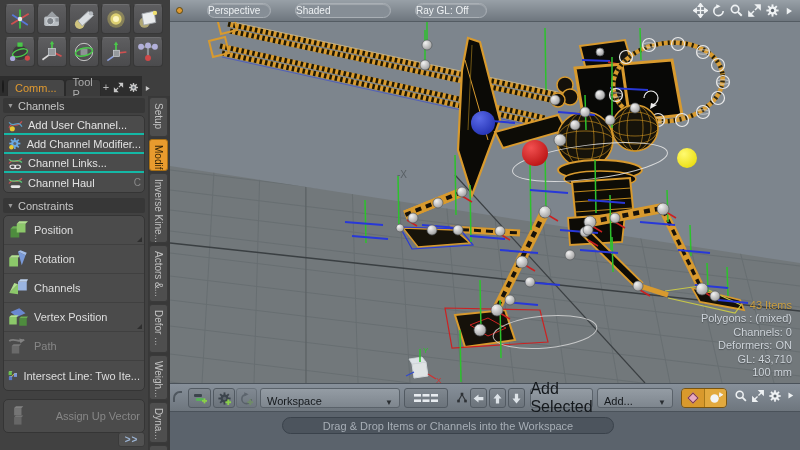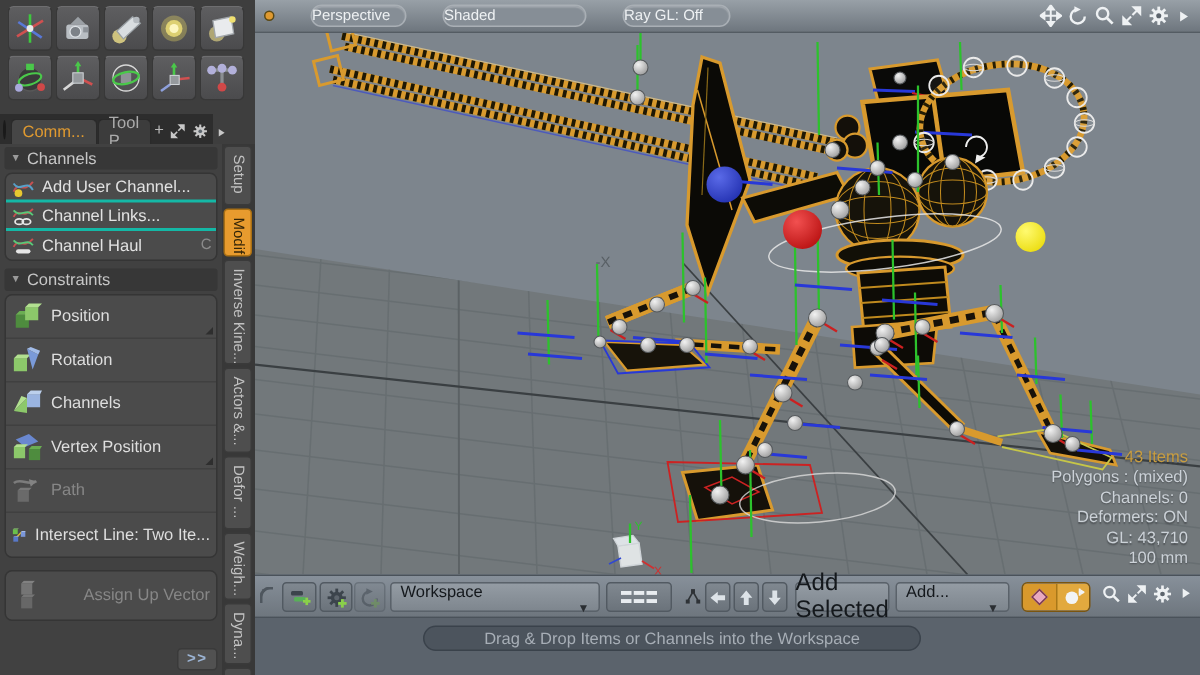--- a/index.html
+++ b/index.html
@@ -50,21 +50,21 @@
 
   #scene{position:absolute;left:0;top:22px;width:630px;height:361px;display:block;}
 
   #vp-stats{position:absolute;right:8px;top:299px;width:220px;text-align:right;font-size:11px;line-height:13.4px;color:#ccd2d8;text-shadow:0 1px 1px rgba(30,34,38,.45);pointer-events:none;}
   #vp-stats .items-line{color:#c99d3f;}
 
   
   #schem-toolbar{position:absolute;left:0;top:383px;width:630px;height:29px;background:linear-gradient(#87909a,#6e767e);border-top:1px solid #4a525a;border-bottom:1px solid #4a525a;}
   .st{position:absolute;top:4px;height:20px;}
   .st-btn{background:linear-gradient(#808890,#6b737b);border:1px solid #525a62;border-radius:3px;display:flex;align-items:center;justify-content:center;}
-  .st-dd{background:linear-gradient(#949ca4,#7e868e);border:1px solid #5a626a;border-radius:3px;color:#14181c;font-size:11px;display:flex;align-items:flex-start;padding:0 6px;flex-direction:column;}
+  .st-dd{background:linear-gradient(#949ca4,#7e868e);border:1px solid #5a626a;border-radius:3px;color:#14181c;font-size:11px;display:flex;align-items:flex-end;padding:0 6px;}
   .st-dd .caret{margin-left:auto;font-size:8px;color:#2a2e32;}
   .st-push{background:linear-gradient(#949ca4,#7e868e);border:1px solid #5a626a;border-radius:3px;color:#14181c;font-size:16px;display:flex;align-items:center;justify-content:center;}
   #st-corner{position:absolute;left:3px;top:7px;width:9px;height:11px;border-left:2px solid #4e565e;border-top:2px solid #4e565e;border-top-left-radius:7px;}
   #orange-toggles{display:flex;border:1px solid #7a5510;border-radius:4px;overflow:hidden;}
   .otg{width:22px;height:18px;display:flex;align-items:center;justify-content:center;}
   .otg.a{background:#d9992c;}
   .otg.b{background:#e2a93e;border-left:1px solid #a87818;}
   .diamond{width:8px;height:8px;background:#e8a9c0;border:1px solid #7a3a50;transform:rotate(45deg);}
   #st-right-icons{position:absolute;right:4px;top:5px;display:flex;gap:3px;color:#eef1f3;}
 
@@ -254,20 +254,29 @@
       </div>
 
       <div class="group">
         <div class="cmd-row">
           <svg width="15" height="15" viewBox="0 0 14 14">
             <path d="M1 10 C4 3,7 12,13 4" stroke="#c85050" fill="none" stroke-width="1.2"></path>
             <path d="M1 5 C5 11,9 2,13 9" stroke="#58a0c8" fill="none" stroke-width="1.2"></path>
             <circle cx="4" cy="11" r="2.4" fill="#e8c830"></circle>
           </svg>
           <span>Add User Channel...</span>
+        </div>
+        <div class="cmd-row">
+          <svg width="15" height="15" viewBox="0 0 16 16">
+            <g style="color:#6aa8e0">
+                <use href="#sym-gear"></use>
+              </g>
+            <circle cx="4" cy="12.5" r="2.6" fill="#e8c830"></circle>
+          </svg>
+          <span>Add Channel Modifier...</span>
         </div>
         <div class="cmd-row">
           <svg width="15" height="15" viewBox="0 0 14 14">
             <path d="M1 8 C4 2,7 10,13 3" stroke="#c85050" fill="none" stroke-width="1.2"></path>
             <path d="M1 4 C5 9,9 2,13 7" stroke="#58c878" fill="none" stroke-width="1.2"></path>
             <ellipse cx="4.5" cy="11" rx="2.6" ry="1.7" fill="none" stroke="#e6e6e6" stroke-width="1.1"></ellipse>
             <ellipse cx="9" cy="11" rx="2.6" ry="1.7" fill="none" stroke="#e6e6e6" stroke-width="1.1"></ellipse>
           </svg>
           <span>Channel Links...</span>
         </div>

